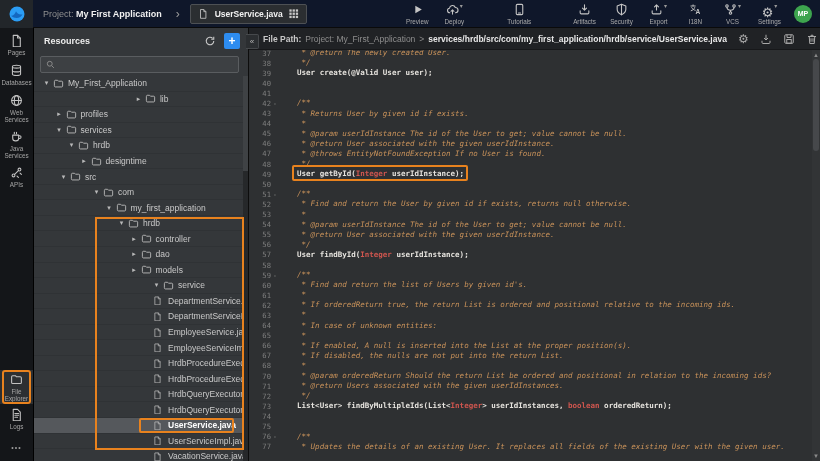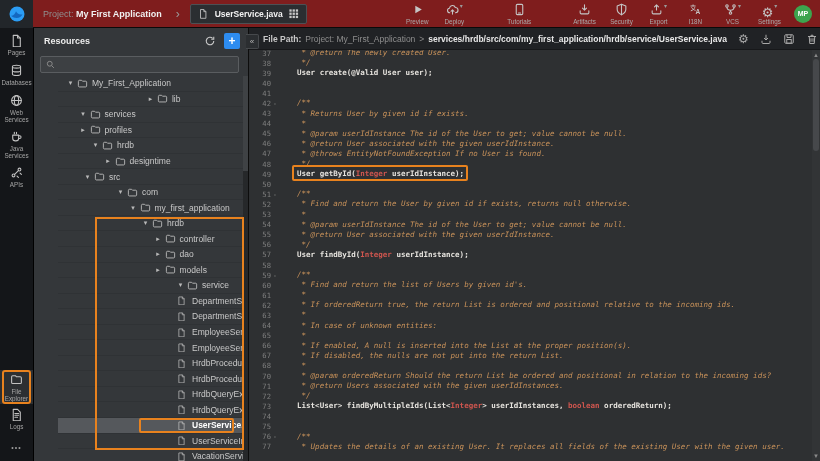--- a/index.html
+++ b/index.html
@@ -1,20 +1,20 @@
 <!DOCTYPE html>
 <html style="--orange: #e8821e; --blue: #2d8cf0; --green: #3da44e;"><head>
 <meta charset="utf-8">
 <style>
   html,body{margin:0;padding:0;background:#111;font-family:"Liberation Sans",sans-serif;}
   *{box-sizing:border-box;}
   .screen{position:relative;width:820px;height:461px;background:#2e3032;overflow:hidden;}
 
   
-  .topbar{position:absolute;top:0;left:0;right:0;height:28px;background:#7f1d1d;display:flex;align-items:center;border-bottom:1px solid #0a0a0a;}
+  .topbar{position:absolute;top:0;left:0;right:0;height:28px;background:#0f172a;display:flex;align-items:center;border-bottom:1px solid #0a0a0a;}
   .logo-tile{width:33px;height:28px;background:#22262a;display:flex;align-items:center;justify-content:center;flex:0 0 33px;}
   .proj{margin-left:10px;font-size:9px;white-space:nowrap;}
   .proj .dim{color:#8f8f8f;}
   .proj .strong{color:#f0f0f0;font-weight:bold;}
   .crumb-chev{color:#9a9a9a;font-size:12px;margin:0 10px 0 14px;}
   .tab{display:flex;align-items:center;gap:5px;height:20px;background:#2b2e31;border:1px solid #4d5054;border-radius:2px;padding:0 7px;}
   .tab .tlabel{font-size:8.5px;font-weight:bold;color:#f2f2f2;white-space:nowrap;}
   .actions-left{display:flex;margin-left:92px;}
   .actions-right{display:flex;margin-left:auto;}
   .tb-item{width:37px;display:flex;flex-direction:column;align-items:center;color:#c5c5c5;cursor:pointer;}
@@ -39,21 +39,21 @@
   .res-header{position:absolute;top:0;left:0;right:0;height:26px;display:flex;align-items:center;padding:0 8px 0 10px;}
   .res-title{font-size:9px;font-weight:bold;color:#ececec;}
   .res-header .sp{flex:1;}
   .res-ico{color:#c9c9c9;display:flex;align-items:center;margin-left:8px;cursor:pointer;}
   .plus-btn{width:16px;height:16px;background:var(--blue,#2d8cf0);border-radius:2px;color:#fff;font-size:12px;font-weight:bold;display:flex;align-items:center;justify-content:center;margin-left:8px;cursor:pointer;}
   .collapse-tab{position:absolute;left:212px;top:6px;width:13px;height:15px;background:#2b2e31;border:1px solid #46494c;border-left:none;border-radius:0 2px 2px 0;color:#b5b5b5;font-size:8px;display:flex;align-items:center;justify-content:center;z-index:6;cursor:pointer;}
   .search-row{position:absolute;top:28px;left:6px;width:199px;height:17px;background:#3d4043;border:1px solid #5a5d60;border-radius:2px;display:flex;align-items:center;padding:0 5px;}
   .search-row input{background:transparent;border:none;outline:none;color:#cfcfcf;font-size:8.5px;width:100%;margin-left:4px;font-family:"Liberation Sans",sans-serif;}
   .search-row input::placeholder{color:#8a8a8a;}
   .tree{position:absolute;top:48px;left:0;right:0;bottom:0;overflow:hidden;}
-  .trow{height:15.55px;display:flex;align-items:center;border-bottom:1px solid #2f3235;white-space:nowrap;overflow:hidden;cursor:pointer;margin-left:24px;}
+  .trow{height:15.55px;display:flex;align-items:center;border-bottom:1px solid #2f3235;white-space:nowrap;overflow:hidden;cursor:pointer;}
   .trow.sel{background:#55585c;}
   .tarrow{width:13px;flex:0 0 13px;font-size:7px;color:#b9b9b9;text-align:center;}
   .ticon{width:13px;flex:0 0 13px;display:flex;align-items:center;color:#b9b9b9;}
   .tlabel{font-size:8.5px;color:#c9c9c9;margin-left:2px;}
   .trow.sel .tlabel{color:#fff;font-weight:bold;}
   .tree-scroll{position:absolute;top:48px;right:0;width:5px;bottom:0;background:#26282a;}
   .tree-scroll .thumb{position:absolute;top:0;left:0;width:5px;height:95px;background:#3f4245;}
 
   
   .editor-pane{position:absolute;top:28px;left:248px;right:0;bottom:0;background:#2e3032;border-left:1px solid #0d0d0d;}
@@ -344,36 +344,36 @@
         <div class="trow" style="padding-left: 18.5px; justify-content: center;">
           <span class="tarrow">▸</span>
           <span class="ticon">
             <svg width="11" height="11" viewBox="0 0 24 24" fill="none" stroke="currentColor" stroke-width="2" stroke-linecap="round" stroke-linejoin="round">
               <path d="M3 7c0-1.1.9-2 2-2h5l2 2h7c1.1 0 2 .9 2 2v8.5c0 1.1-.9 2-2 2H5c-1.1 0-2-.9-2-2z"></path>
             </svg>
           </span>
           <span class="tlabel">lib</span>
         </div>
         <div class="trow" style="padding-left: 18.5px;">
+          <span class="tarrow">▸</span>
+          <span class="ticon">
+            <svg width="11" height="11" viewBox="0 0 24 24" fill="none" stroke="currentColor" stroke-width="2" stroke-linecap="round" stroke-linejoin="round">
+              <path d="M3 7c0-1.1.9-2 2-2h5l2 2h7c1.1 0 2 .9 2 2v8.5c0 1.1-.9 2-2 2H5c-1.1 0-2-.9-2-2z"></path>
+            </svg>
+          </span>
+          <span class="tlabel">profiles</span>
+        </div>
+        <div class="trow" style="padding-left: 18.5px;">
           <span class="tarrow">▾</span>
           <span class="ticon">
             <svg width="11" height="11" viewBox="0 0 24 24" fill="none" stroke="currentColor" stroke-width="2" stroke-linecap="round" stroke-linejoin="round">
               <path d="M3 7c0-1.1.9-2 2-2h5l2 2h7c1.1 0 2 .9 2 2v8.5c0 1.1-.9 2-2 2H5c-1.1 0-2-.9-2-2z"></path>
             </svg>
           </span>
           <span class="tlabel">services</span>
-        </div>
-        <div class="trow" style="padding-left: 18.5px;">
-          <span class="tarrow">▸</span>
-          <span class="ticon">
-            <svg width="11" height="11" viewBox="0 0 24 24" fill="none" stroke="currentColor" stroke-width="2" stroke-linecap="round" stroke-linejoin="round">
-              <path d="M3 7c0-1.1.9-2 2-2h5l2 2h7c1.1 0 2 .9 2 2v8.5c0 1.1-.9 2-2 2H5c-1.1 0-2-.9-2-2z"></path>
-            </svg>
-          </span>
-          <span class="tlabel">profiles</span>
         </div>
         <div class="trow" style="padding-left: 31px;">
           <span class="tarrow">▾</span>
           <span class="ticon">
             <svg width="11" height="11" viewBox="0 0 24 24" fill="none" stroke="currentColor" stroke-width="2" stroke-linecap="round" stroke-linejoin="round">
               <path d="M3 7c0-1.1.9-2 2-2h5l2 2h7c1.1 0 2 .9 2 2v8.5c0 1.1-.9 2-2 2H5c-1.1 0-2-.9-2-2z"></path>
             </svg>
           </span>
           <span class="tlabel">hrdb</span>
         </div>

